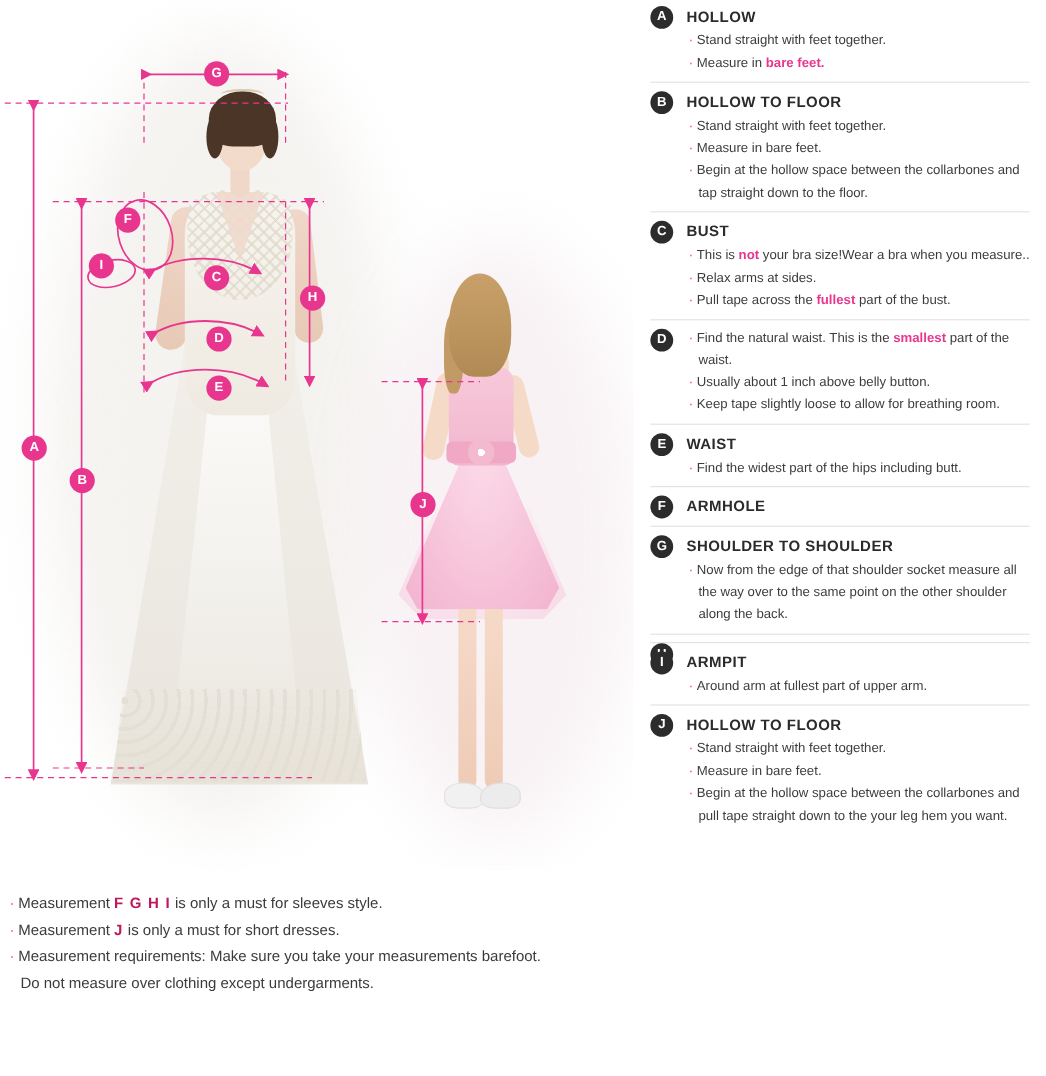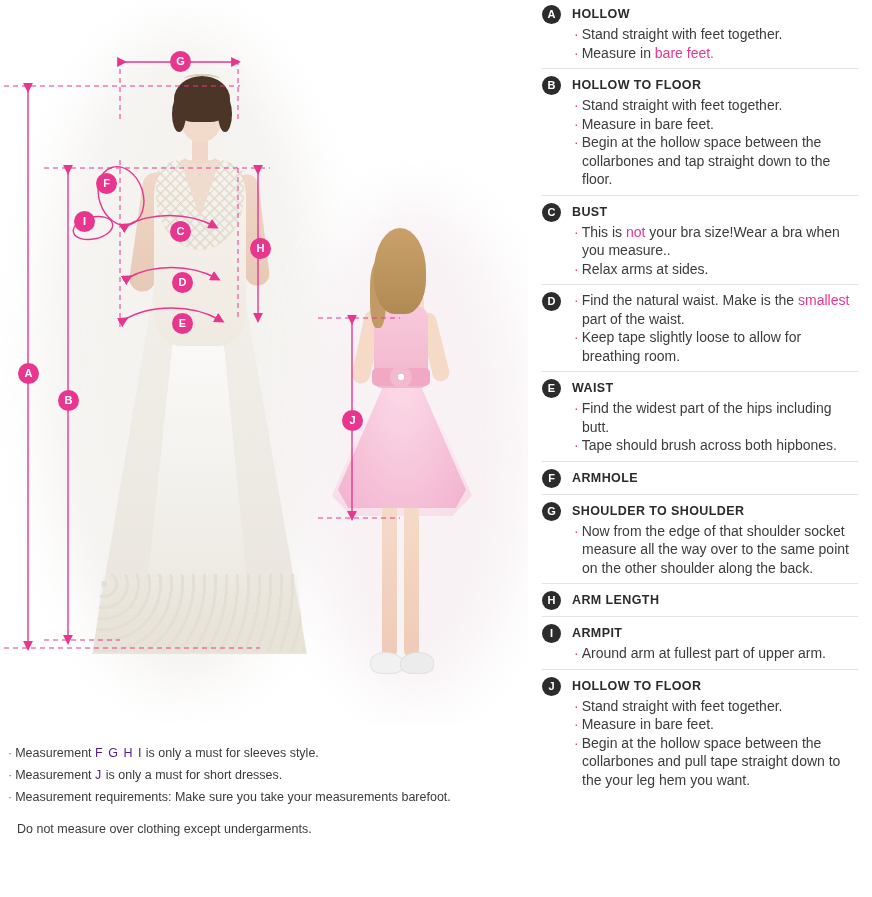--- a/index.html
+++ b/index.html
@@ -182,22 +182,22 @@
     left: 8px; top: 742px;
     width: 512px;
   }
   #notes .note {
     font-size: 12.5px;
     color: #3b3b3b;
     line-height: 22px;
     white-space: nowrap;
   }
   #notes .note .dot { color: #e8368f; margin-right: 3px; }
-  #notes .pink { color: #4c1d95; font-weight: normal; letter-spacing: 1px; }
-  #notes .sub { font-size: 12.5px; color: #3b3b3b; line-height: 22px; padding-left: 9px; margin-top: 10px; }
+  #notes .pink { color: #be185d; font-weight: bold; letter-spacing: 1px; }
+  #notes .sub { font-size: 12.5px; color: #3b3b3b; line-height: 22px; padding-left: 9px; }
 
   
   .legend-block {
     position: relative;
     padding: 0 10px 0 44px;
   }
   .legend-letter {
     position: absolute;
     left: 14px; top: 1px;
     width: 19px; height: 19px;
@@ -211,29 +211,29 @@
   }
   .legend-title {
     font-size: 12.5px;
     font-weight: bold;
     color: #2b2b2b;
     letter-spacing: .4px;
     line-height: 20px;
     margin-bottom: 1px;
   }
   .legend-line {
-    font-size: 14px;
+    font-size: 11px;
     color: #3c3c3c;
     line-height: 18.5px;
     padding-left: 2px;
     text-indent: -8px;
     margin-left: 8px;
   }
   .legend-line .dot { color: #e8368f; margin-right: 3px; }
-  .hl { color: #e8368f; font-weight: normal; }
+  .hl { color: #e8368f; font-weight: bold; }
   .divider { border-top: 1px solid #e3e3e3; margin: 6px 14px 6px 14px; }
 </style>
 </head>
 <body>
 
 <div id="page">
 
   <div id="left-panel">
 
     <div id="figure-area">
@@ -362,54 +362,54 @@
       <div class="legend-line"><span class="dot">·</span><span>Measure in bare feet.</span></div>
       <div class="legend-line"><span class="dot">·</span><span>Begin at the hollow space between  the collarbones and tap straight down to the floor.</span></div>
     </div>
     <div class="divider"></div>
 
     <div class="legend-block">
       <div class="legend-letter">C</div>
       <div class="legend-title">BUST</div>
       <div class="legend-line"><span class="dot">·</span><span>This is </span><span class="hl">not</span><span> your bra size!Wear a bra when you measure..</span></div>
       <div class="legend-line"><span class="dot">·</span><span>Relax arms at sides.</span></div>
+      <div class="legend-line"><span class="dot">·</span><span>Pull tape across the </span><span class="hl">fullest</span><span> part of the bust.</span></div>
     </div>
     <div class="divider"></div>
 
     <div class="legend-block">
       <div class="legend-letter">D</div>
-      <div class="legend-line"><span class="dot">·</span><span>Find the natural waist. Make is the </span><span class="hl">smallest</span><span> part of the waist.</span></div>
+      <div class="legend-line"><span class="dot">·</span><span>Find the natural waist. This is the </span><span class="hl">smallest</span><span> part of the waist.</span></div>
+      <div class="legend-line"><span class="dot">·</span><span>Usually about 1 inch above belly button.</span></div>
       <div class="legend-line"><span class="dot">·</span><span>Keep tape slightly loose to allow for breathing room.</span></div>
     </div>
     <div class="divider"></div>
 
     <div class="legend-block">
       <div class="legend-letter">E</div>
       <div class="legend-title">WAIST</div>
       <div class="legend-line"><span class="dot">·</span><span>Find the widest part of the hips including butt.</span></div>
-      <div class="legend-line"><span class="dot">·</span><span>Tape should brush across both hipbones.</span></div>
     </div>
     <div class="divider"></div>
 
     <div class="legend-block">
       <div class="legend-letter">F</div>
       <div class="legend-title">ARMHOLE</div>
     </div>
     <div class="divider"></div>
 
     <div class="legend-block">
       <div class="legend-letter">G</div>
       <div class="legend-title">SHOULDER TO SHOULDER</div>
       <div class="legend-line"><span class="dot">·</span><span>Now from the edge of that shoulder socket measure all the way over to the same point on the other shoulder along the back.</span></div>
     </div>
     <div class="divider"></div>
 
     <div class="legend-block">
       <div class="legend-letter">H</div>
-      <div class="legend-title">ARM LENGTH</div>
     </div>
     <div class="divider"></div>
 
     <div class="legend-block">
       <div class="legend-letter">I</div>
       <div class="legend-title">ARMPIT</div>
       <div class="legend-line"><span class="dot">·</span><span>Around arm at fullest part of upper arm.</span></div>
     </div>
     <div class="divider"></div>
 

